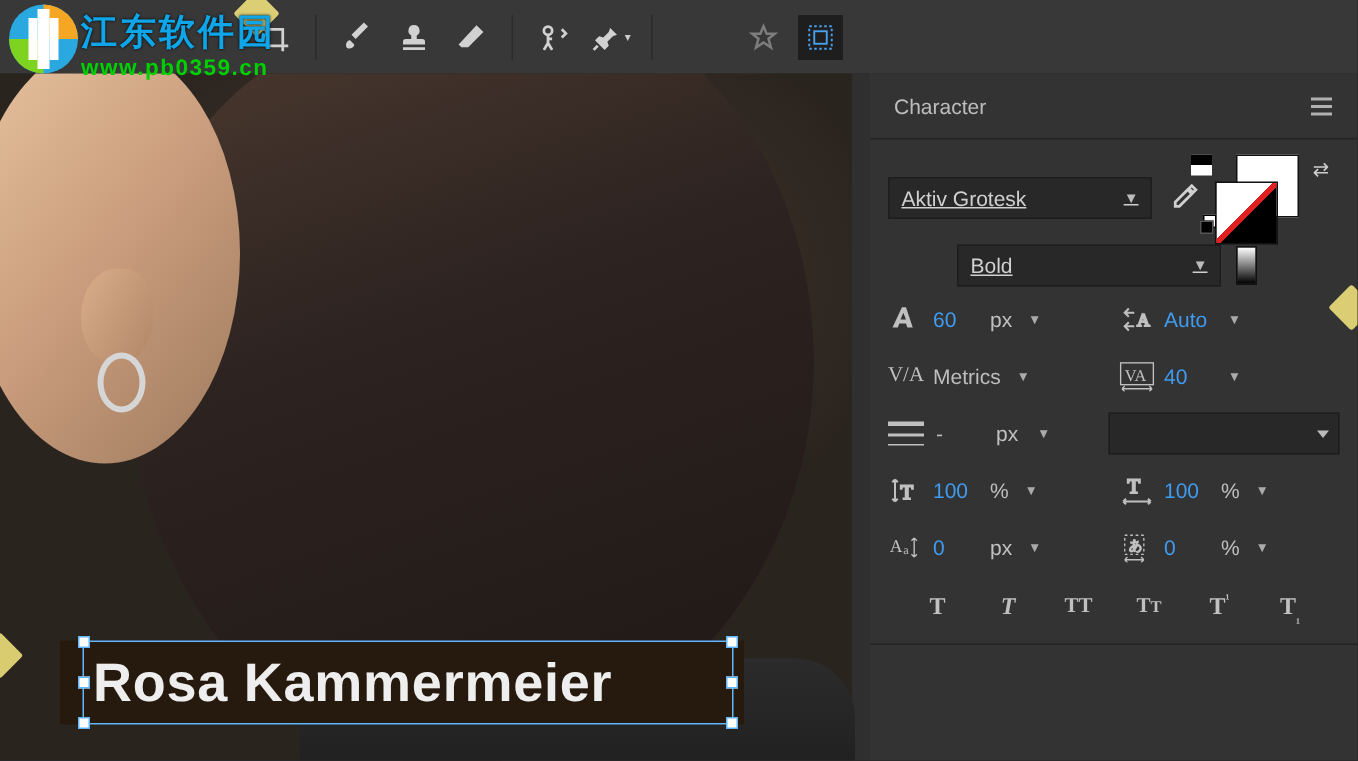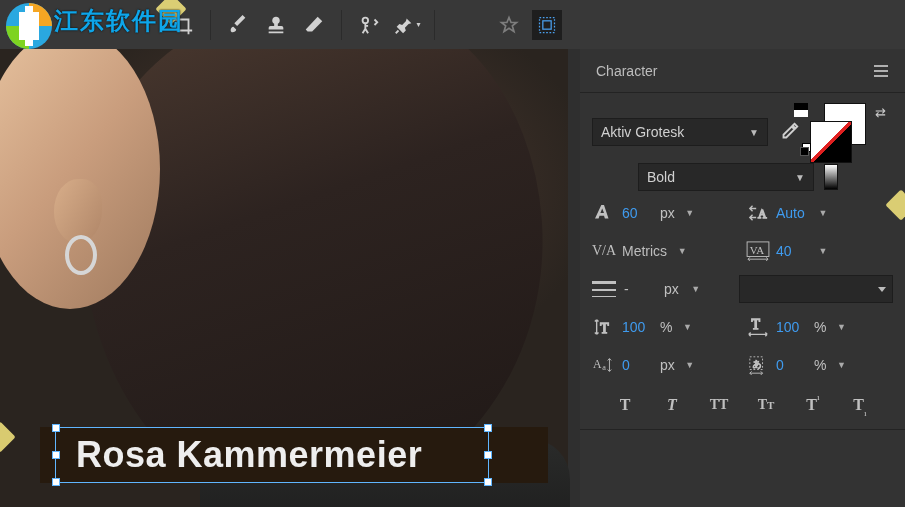--- a/index.html
+++ b/index.html
@@ -113,25 +113,25 @@
     position: absolute;
     left: 200px; top: 390px;
     width: 370px; height: 120px;
     background: linear-gradient(180deg,#2a2b2a,#1a1a1a);
     border-radius: 40px 40px 0 0;
   }
 
   .text-title-bar {
     position: absolute;
     left: 40px; top: 378px;
-    width: 508px; height: 56px;
+    width: 456px; height: 56px;
     background: #261a0e;
     display: flex;
     align-items: center;
-    padding: 0 36px;
+    padding: 0 22px;
   }
   .text-title-bar .txt {
     color: #eeeeee;
     font-size: 36px;
     font-weight: 700;
     font-family: Arial, Helvetica, sans-serif;
     letter-spacing: .5px;
   }
   .sel-frame {
     position: absolute;
@@ -193,20 +193,21 @@
 
   .dd-row { display:flex; gap:10px; align-items:center; }
   .dd {
     display:flex; align-items:center;
     background:#282828;
     border:1px solid #1d1d1d;
     height:28px;
     padding: 0 8px;
     color:#d0d0d0;
     font-size:14px;
+    text-decoration:underline;
   }
   .dd .chev { margin-left:auto; font-size:10px; color:#bbb; }
   .dd.font { width:176px; }
   .dd.style { width:176px;margin-left:46px; }
 
   .eyedrop { width:22px; color:#d0d0d0; cursor:pointer; }
   .colorbox { width:60px; height:58px; position:relative; }
   .colorbox .a { position:absolute; left:14px; top:0; width:42px; height:42px; background:#fff; border:1px solid #111; }
   .colorbox .b { position:absolute; left:0; top:18px; width:42px; height:42px; background: linear-gradient(135deg,#fff 0 49%, transparent 49% 51%, #000 51% 100%); border:1px solid #111; }
   .colorbox .b::after{
@@ -273,20 +274,21 @@
     <circle cx="24" cy="24" r="23" fill="#2aa8e0"></circle>
     <path d="M24 1 A23 23 0 0 1 47 24 L24 24 Z" fill="#f5a623"></path>
     <path d="M24 47 A23 23 0 0 1 1 24 L24 24 Z" fill="#7ed321"></path>
     <rect x="20" y="4" width="8" height="40" fill="#fff"></rect>
     <rect x="14" y="10" width="6" height="28" fill="#fff"></rect>
     <rect x="28" y="10" width="6" height="28" fill="#fff"></rect>
   </svg>
 </div>
 <div class="wm-text">
   <div class="cn">江东软件园</div>
+  <div class="url">www.pb0359.cn</div>
 </div>
 <div class="wm-dia" style="left:160px; top:-2px;"></div>
 <div class="wm-dia" style="left:-11px; top:426px;"></div>
 <div class="wm-dia" style="left:890px; top:194px;"></div>
 
 <div class="toolbar">
   <div style="width:150px"></div>
   <div class="tool-btn">
     <svg width="22" height="22" viewBox="0 0 24 24" fill="none" stroke="#d1d1d1" stroke-width="2">
         <path d="M6 2v16h16M2 6h16v16"></path>

